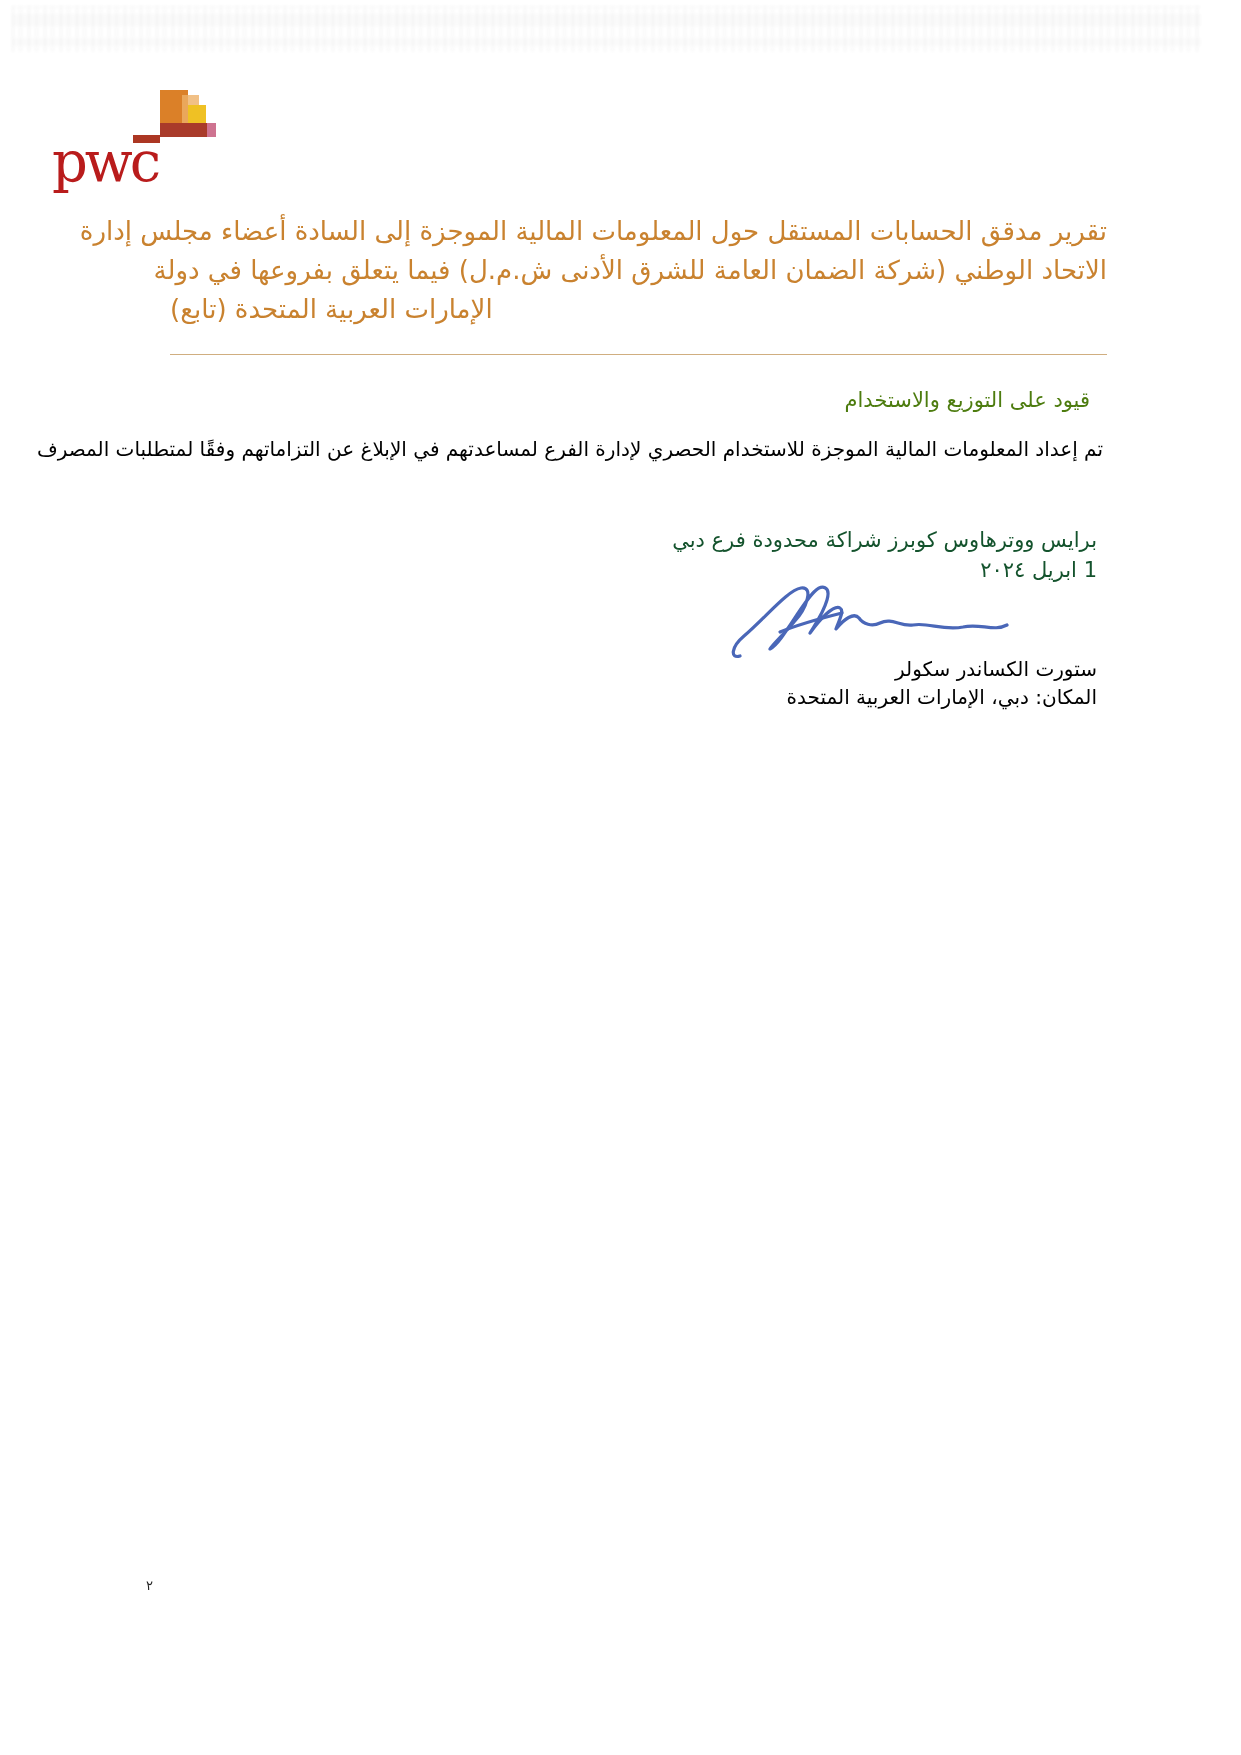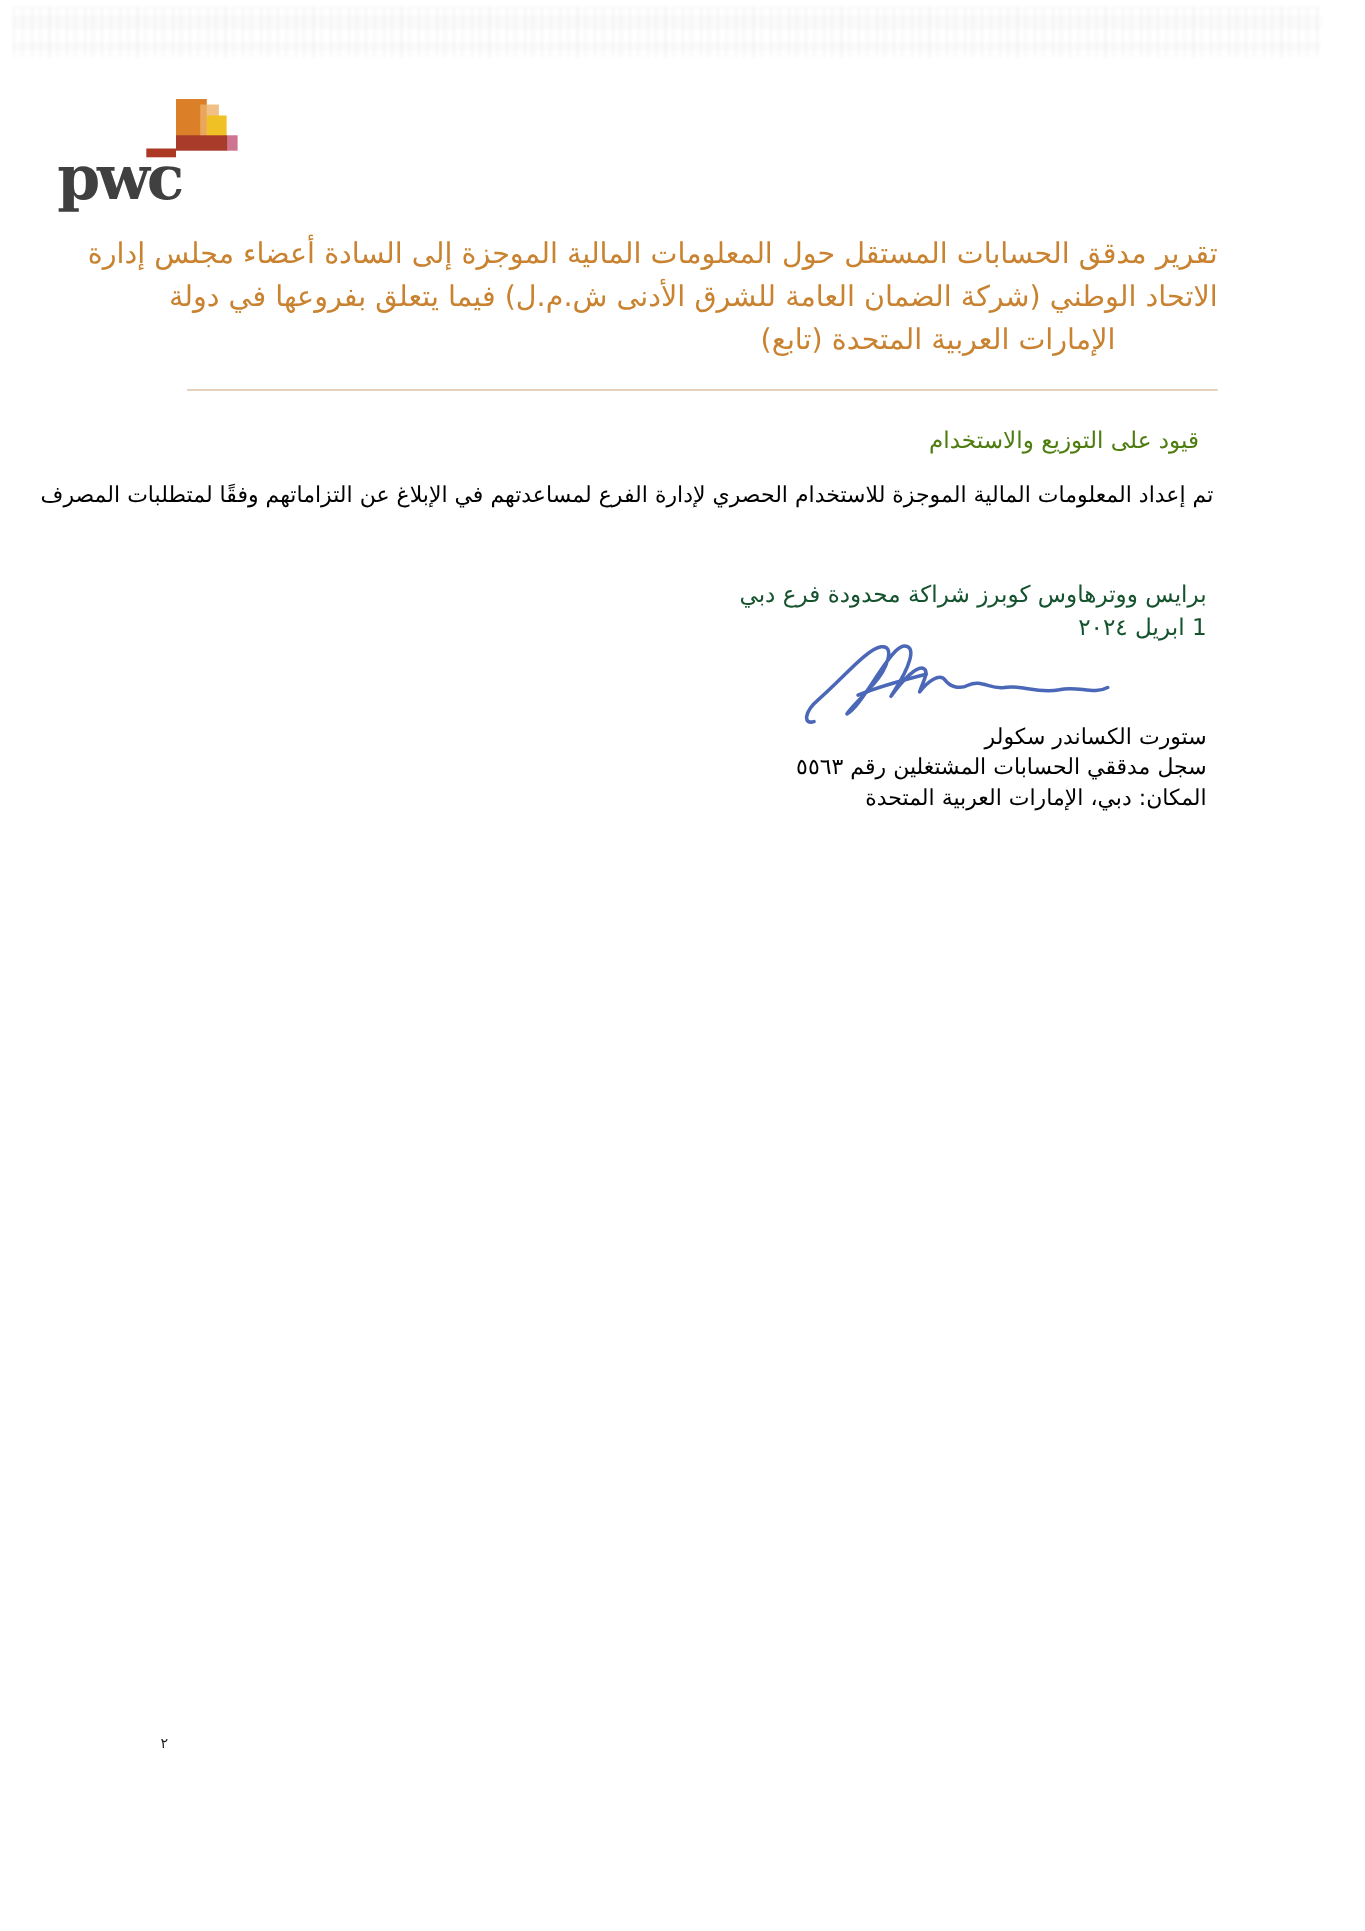--- a/index.html
+++ b/index.html
@@ -24,28 +24,28 @@
   .blk{position:absolute;}
   .blk.orange {left:160px;top:90px;width:28px;height:37px;background:#DB8028;}
   .blk.lorange{left:182px;top:95px;width:17px;height:32px;background:rgba(238,176,104,.8);}
   .blk.yellow {left:188px;top:105px;width:18px;height:22px;background:#EFC124;}
   .blk.maroon {left:160px;top:123px;width:47px;height:14px;background:#A93B2A;}
   .blk.pink   {left:207px;top:123px;width:9px;height:14px;background:#CE7390;}
   .blk.bar    {left:133px;top:135px;width:27px;height:8px;background:#AC3723;}
   .logo-text{
     position:absolute;left:52px;top:134px;
     font-family:"DejaVu Serif", serif;
-    font-weight:700;font-size:56px;line-height:1;
-    letter-spacing:-3px;color:#404040;
+    font-weight:400;font-size:56px;line-height:1;
+    letter-spacing:-3px;color:#b91c1c;
   }
   
   .title{
     position:absolute;top:212px;left:170px;right:134px;
     color:#C9822F;font-size:26px;line-height:39px;
-    text-align:right;
+    text-align:left;
   }
   .t-line{white-space:nowrap;}
   .t-line3{margin-left:0;margin-right:93px;}
   .divider{
     position:absolute;top:354px;left:170px;width:937px;height:1px;
     background:#C8A06A;opacity:.85;
   }
   
   .heading{
     position:absolute;top:388px;right:151px;
@@ -114,19 +114,18 @@
     <div>1 ابريل ٢٠٢٤</div>
   </div>
 
   <svg class="signature" viewBox="0 0 300 90" fill="none" stroke="#4A67B8" stroke-width="3.2" stroke-linecap="round" stroke-linejoin="round">
     <path d="M 18,78 C 8,81 9,69 22,58 C 45,38 66,12 79,10 C 92,8 85,30 72,44 C 62,56 50,67 48,71 C 60,65 78,28 92,14 C 100,6 109,8 105,22 C 101,36 92,48 88,55 C 98,41 112,26 118,30 C 123,33 116,44 114,51 C 122,41 132,34 137,40 C 141,46 150,49 158,45 C 170,39 178,49 191,47 C 206,44 221,53 241,49 C 258,45 272,54 285,47"></path>
     <path d="M 58,54 C 80,45 100,40 120,35"></path>
   </svg>
 
   <div class="signer" dir="rtl">
     <div>ستورت الكساندر سكولر</div>
-    <div>سجل مدققي الحسابات المشتغلين رقم ٥٥٦٣</div>
     <div>المكان: دبي، الإمارات العربية المتحدة</div>
   </div>
 
   <div class="page-number">٢</div>
 
 </div>
 
 </body></html>

